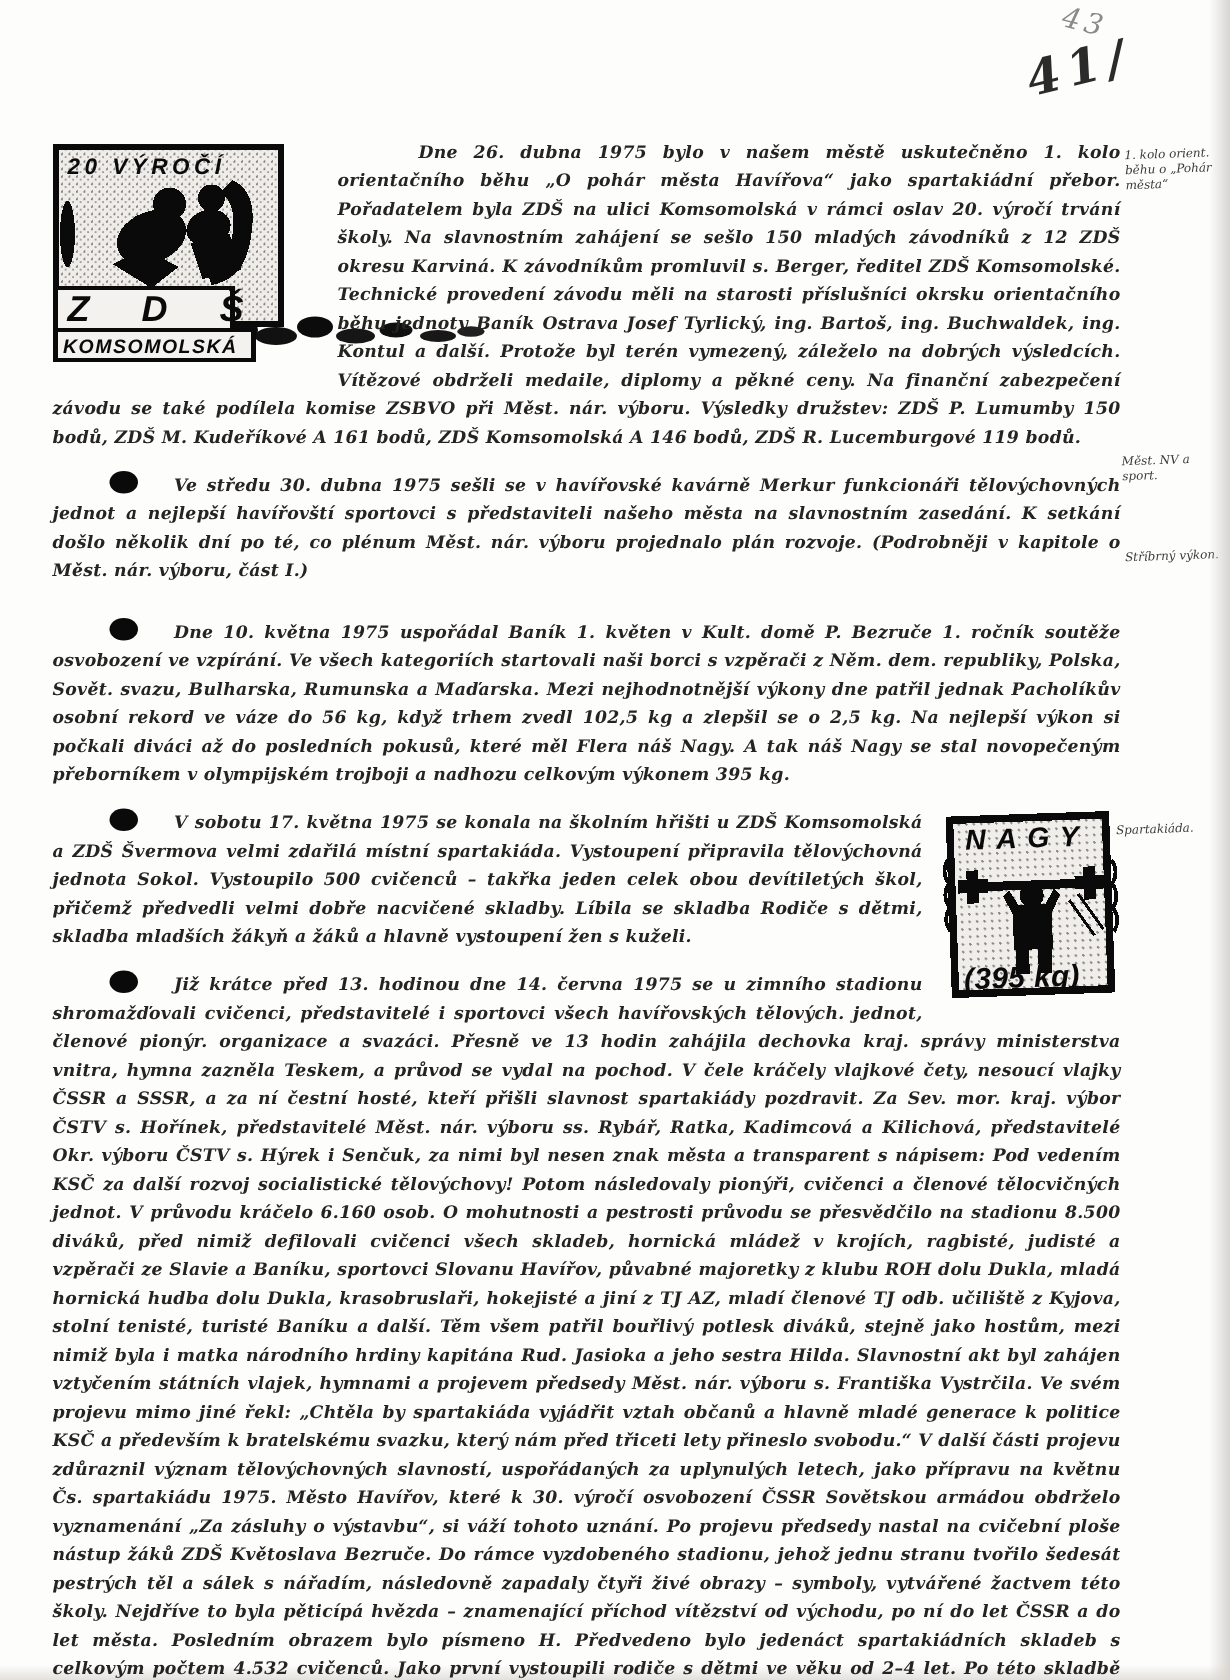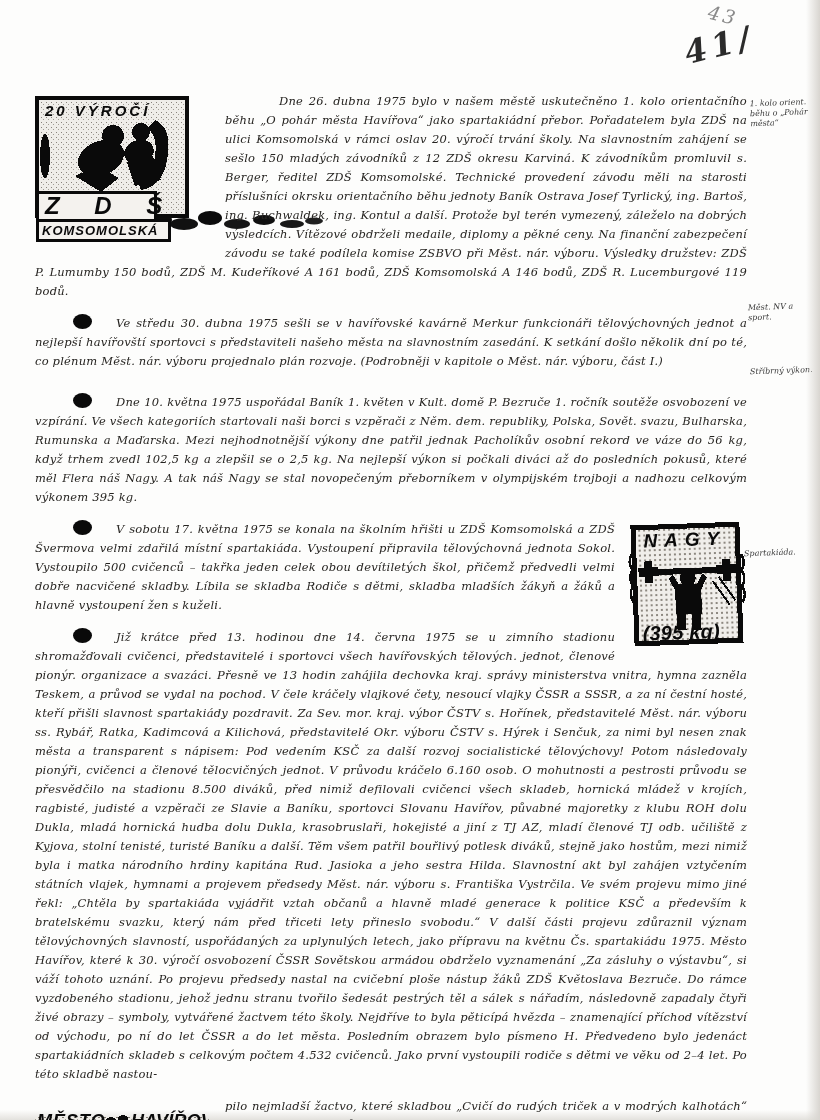--- a/index.html
+++ b/index.html
@@ -17,21 +17,21 @@
   .pen-num{position:absolute;top:24px;left:4px;font-style:italic;font-size:32px;color:#2b2b2b;
         transform:rotate(-14deg);letter-spacing:5px;font-weight:bold;}
 
   
   .margin-note{position:absolute;width:70px;font-style:italic;font-size:8px;line-height:10px;
         color:#3a3a3a;transform:rotate(-2deg);}
 
   
   .handtext{position:absolute;left:35px;top:92px;width:712px;color:#262421;
         font-style:italic;font-size:11.5px;line-height:19px;letter-spacing:.2px;text-align:justify;}
-  .para{margin:0 0 13px 0;}
+  .para{margin:0 0 13px 0;font-weight:bold;}
   .para.indent{text-indent:54px;}
   .bullet{display:inline-block;width:19px;height:15px;background:#0a0a0a;border-radius:50%;
         margin:0 24px -2px 0;}
   .bulleted{text-indent:38px;}
   .gap-after{margin-bottom:22px;}
 
   
   .stamp{shape-rendering:crispEdges;}
   .stamp-zds{float:left;margin:4px 18px 8px 0;}
   .stamp-nagy{float:right;margin:2px 0 8px 14px;transform:rotate(-2deg);}

